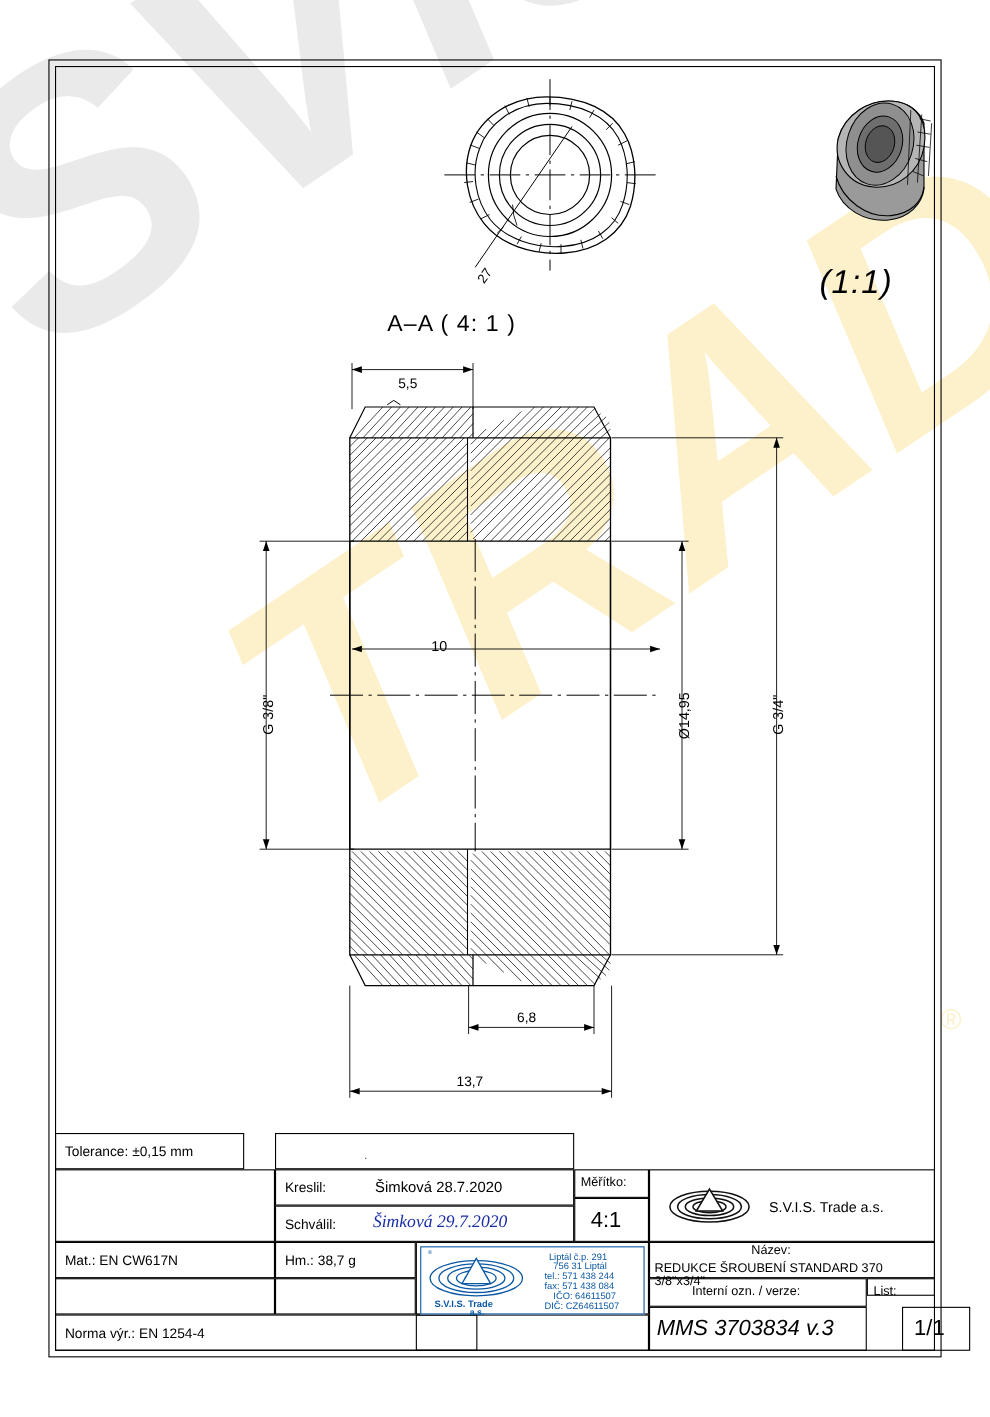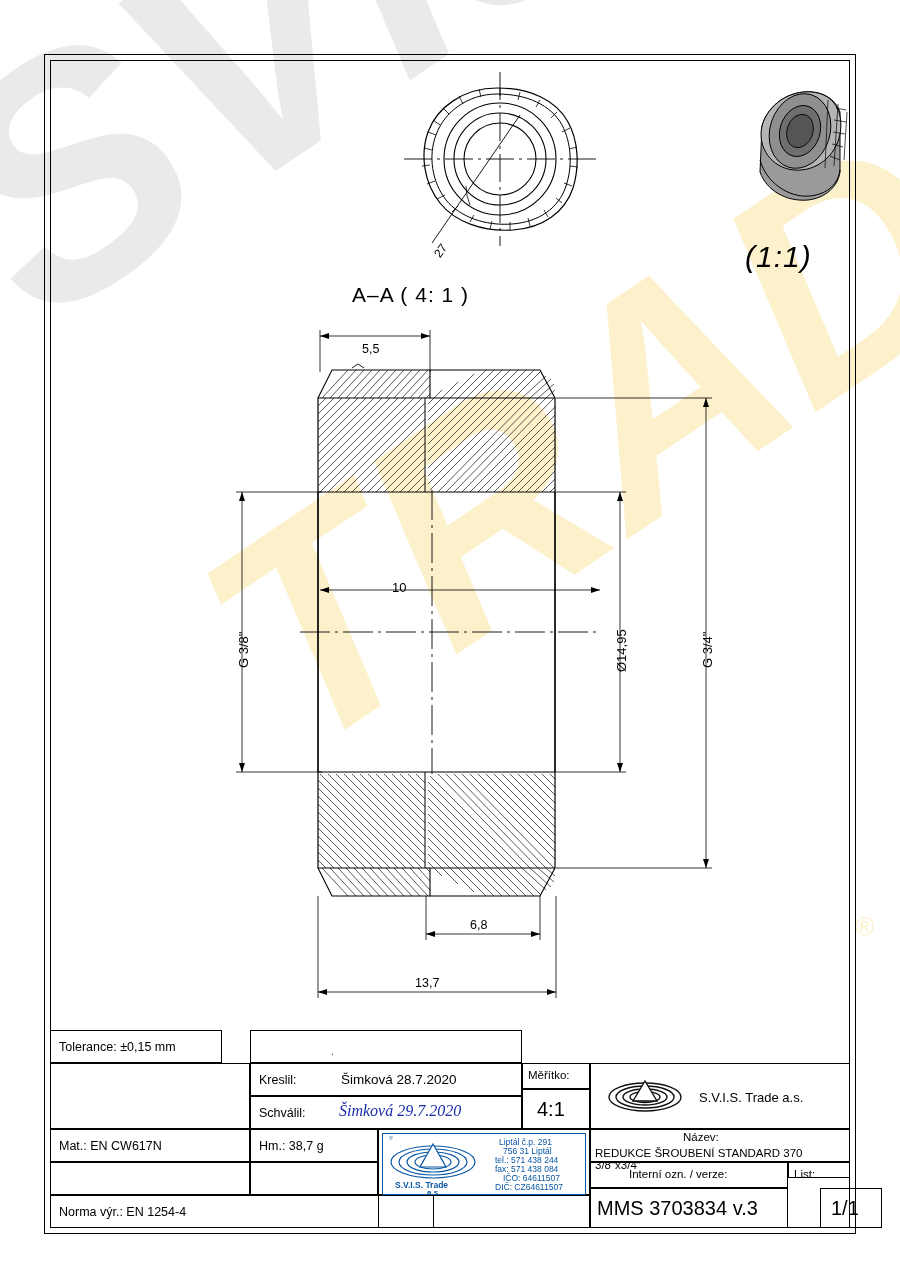--- a/index.html
+++ b/index.html
@@ -418,21 +418,21 @@
   <div class="cell" style="left:0;top:132px;width:200px;height:33px;"></div>
   <div class="cell" style="left:200px;top:132px;width:128px;height:33px;"></div>
 
   <div class="cell" style="left:540px;top:132px;width:198px;height:26px;">
     <span class="lbl" style="left:38px;top:5px;font-size:11.5px;">Interní ozn. / verze:</span>
   </div>
   <div class="cell" style="left:738px;top:132px;width:62px;height:16px;">
     <span class="lbl" style="left:5px;top:5px;font-size:11.5px;">List:</span>
   </div>
   <div class="cell" style="left:540px;top:158px;width:198px;height:40px;">
-    <span class="lbl" style="left:6px;top:8px;font-size:20px;">MMS 3703834 v.3</span>
+    <span class="lbl" style="left:6px;top:8px;font-size:20px;font-style:italic;">MMS 3703834 v.3</span>
   </div>
   <div class="cell" style="left:770px;top:158px;width:62px;height:40px;">
     <span class="lbl" style="left:10px;top:8px;font-size:20px;">1/1</span>
   </div>
 
   <div class="cell" style="left:0;top:165px;width:384px;height:33px;">
     <span class="lbl" style="left:8px;top:9px;">Norma výr.: EN 1254-4</span>
   </div>
   <div class="cell" style="left:328px;top:165px;width:212px;height:33px;"></div>
 

